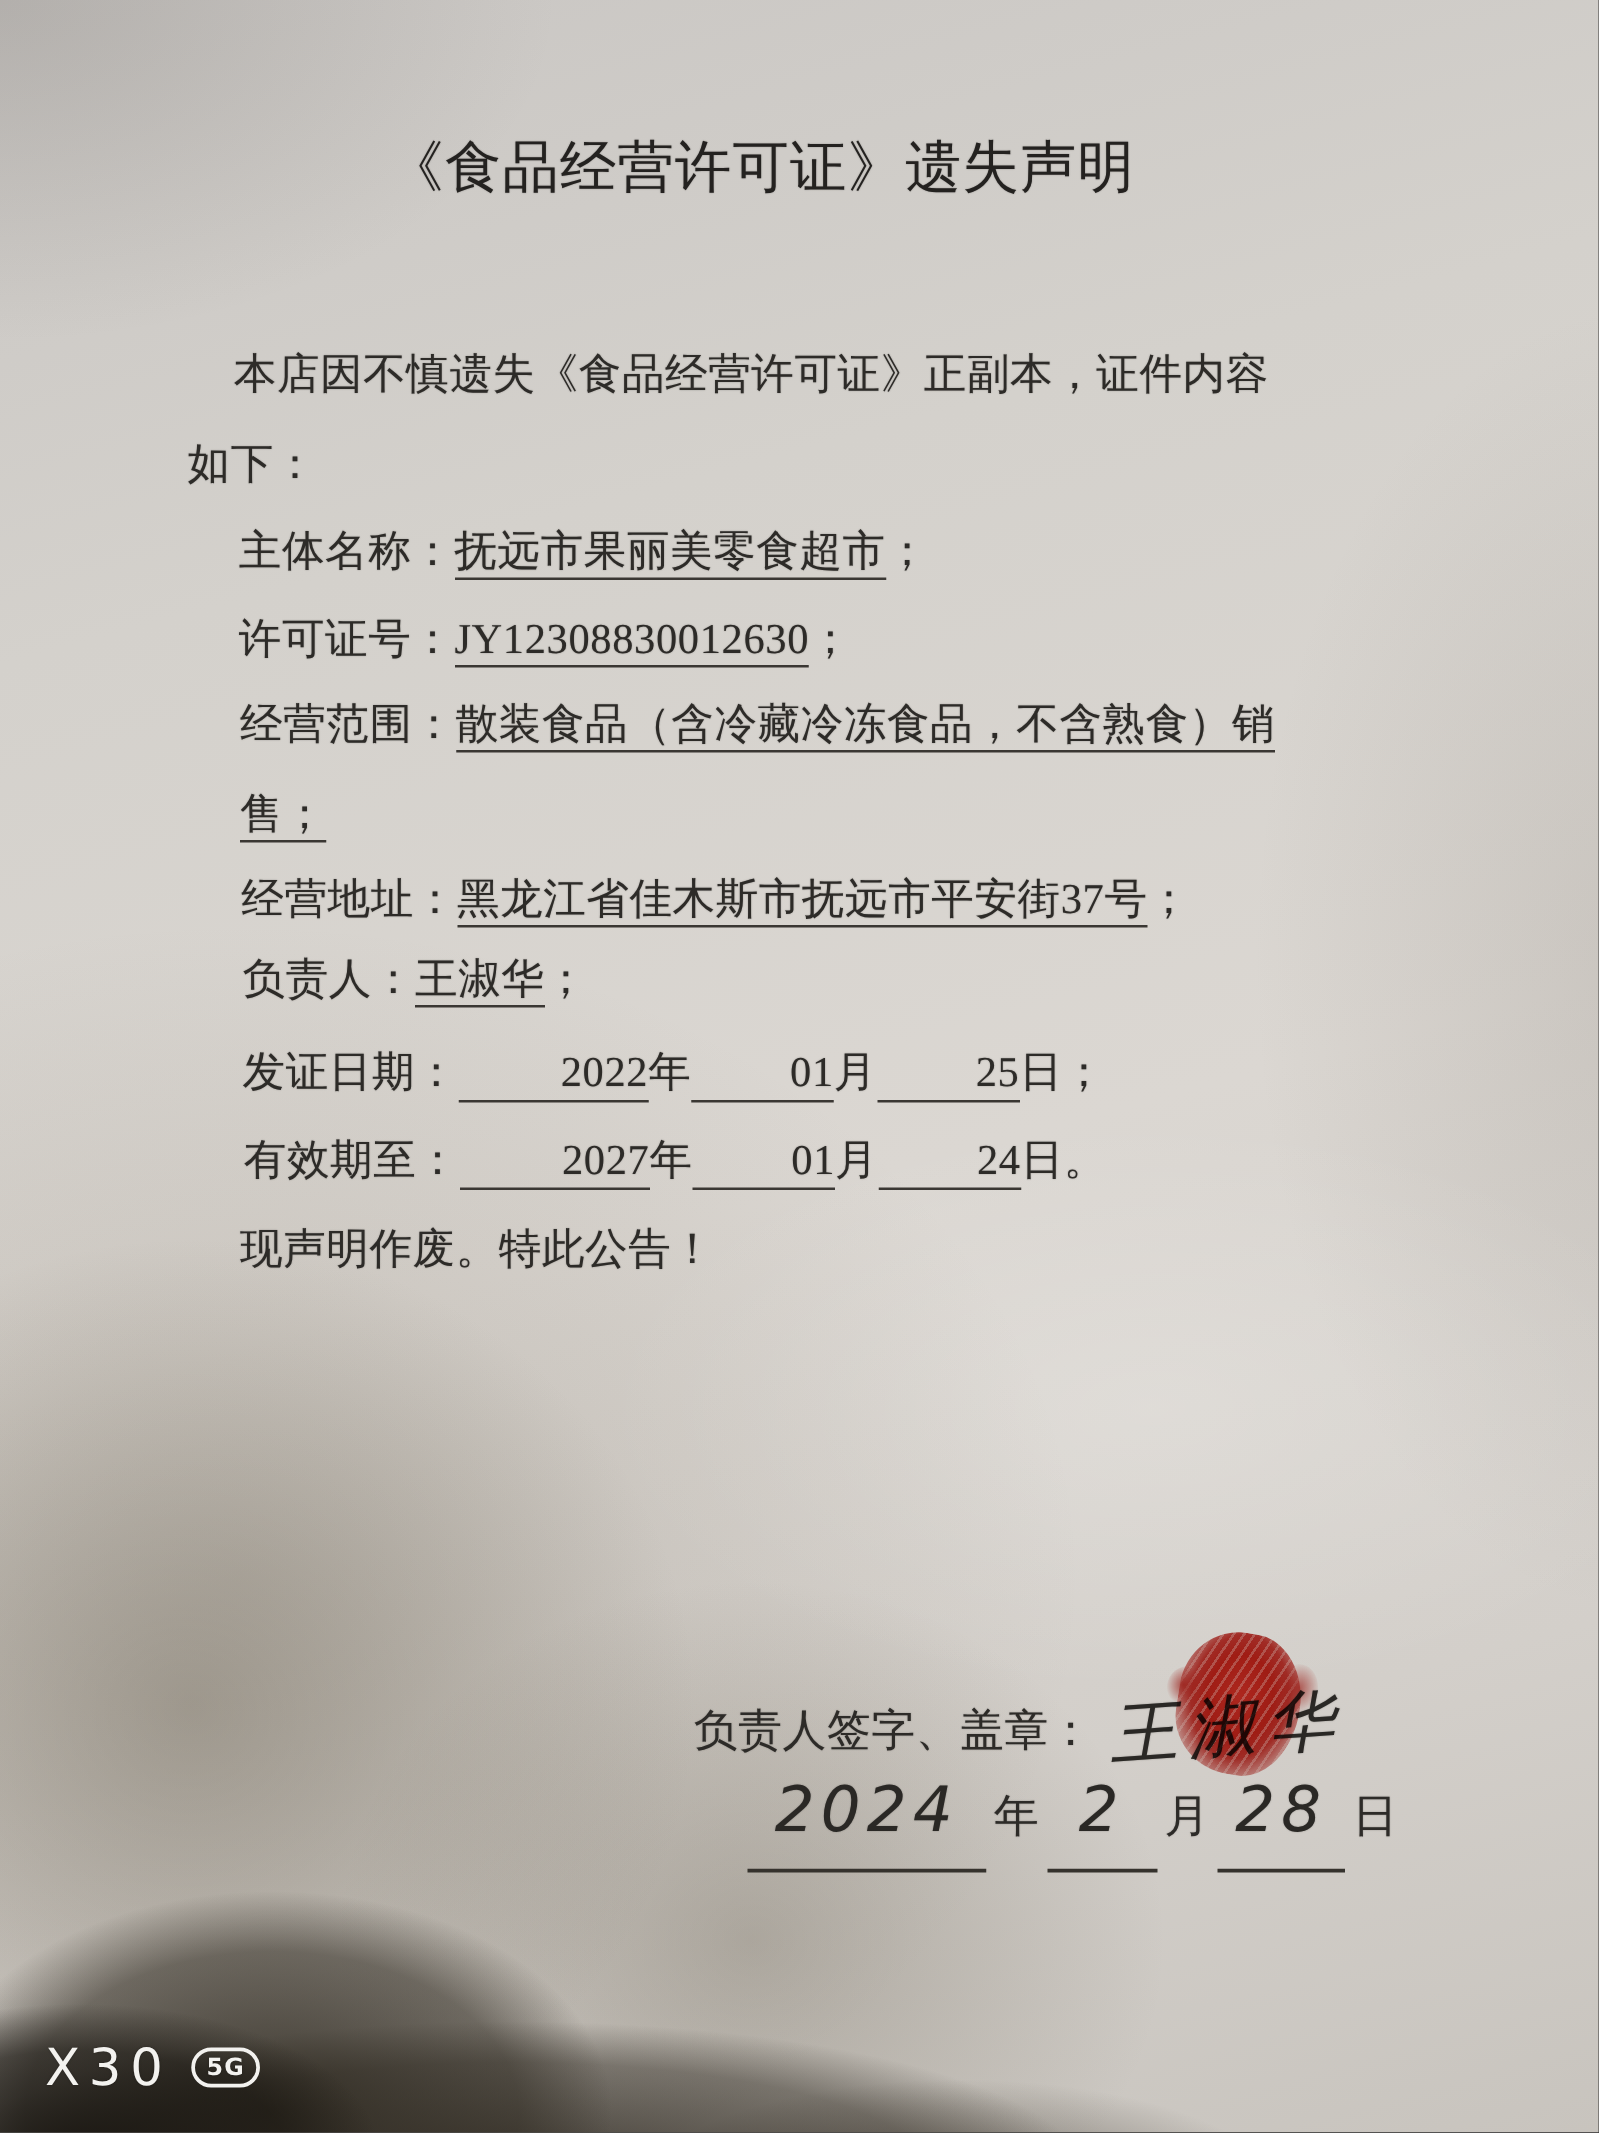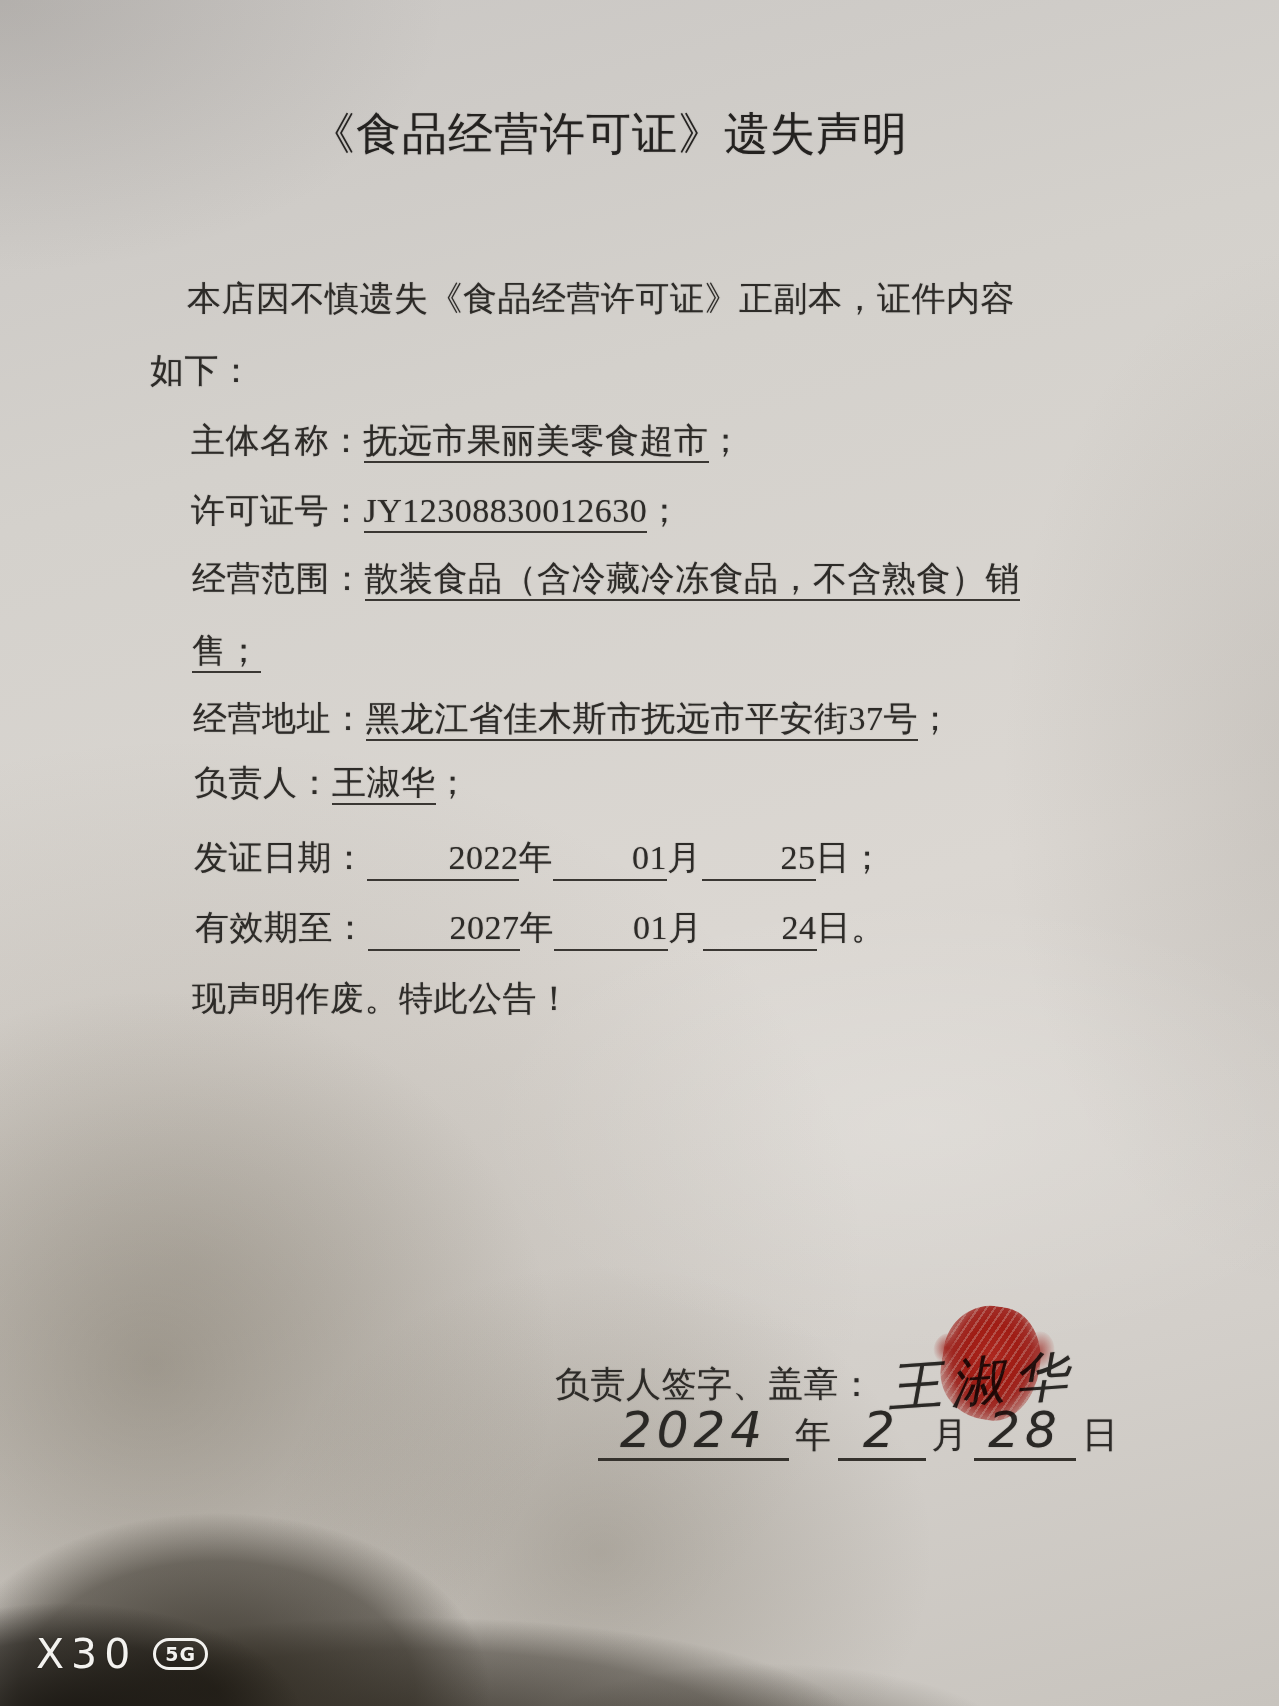--- a/index.html
+++ b/index.html
@@ -46,21 +46,21 @@
   .sig-name{
     display:inline-block;
     font-family:"DejaVu Sans","Liberation Sans",sans-serif;
     font-style:italic;
     font-size:54px;
     letter-spacing:9px;
     margin-left:12px;
     transform:rotate(-4deg) translateY(4px);
     color:#2a2825;
   }
-  .hand-date{line-height:44px;}
+  .hand-date{line-height:80px;}
   .hand-date .unit{font-size:36px;margin:0 6px;}
   .hand-digits{
     font-family:"DejaVu Sans","Liberation Sans",sans-serif;
     font-style:italic;
     font-size:50px;
     letter-spacing:5px;
     color:#2a2825;
   }
   .hblank{display:inline-block;border-bottom:3px solid #35322d;text-align:center;padding:0 8px 0 8px;}
   .hblank.hy{min-width:175px;}

